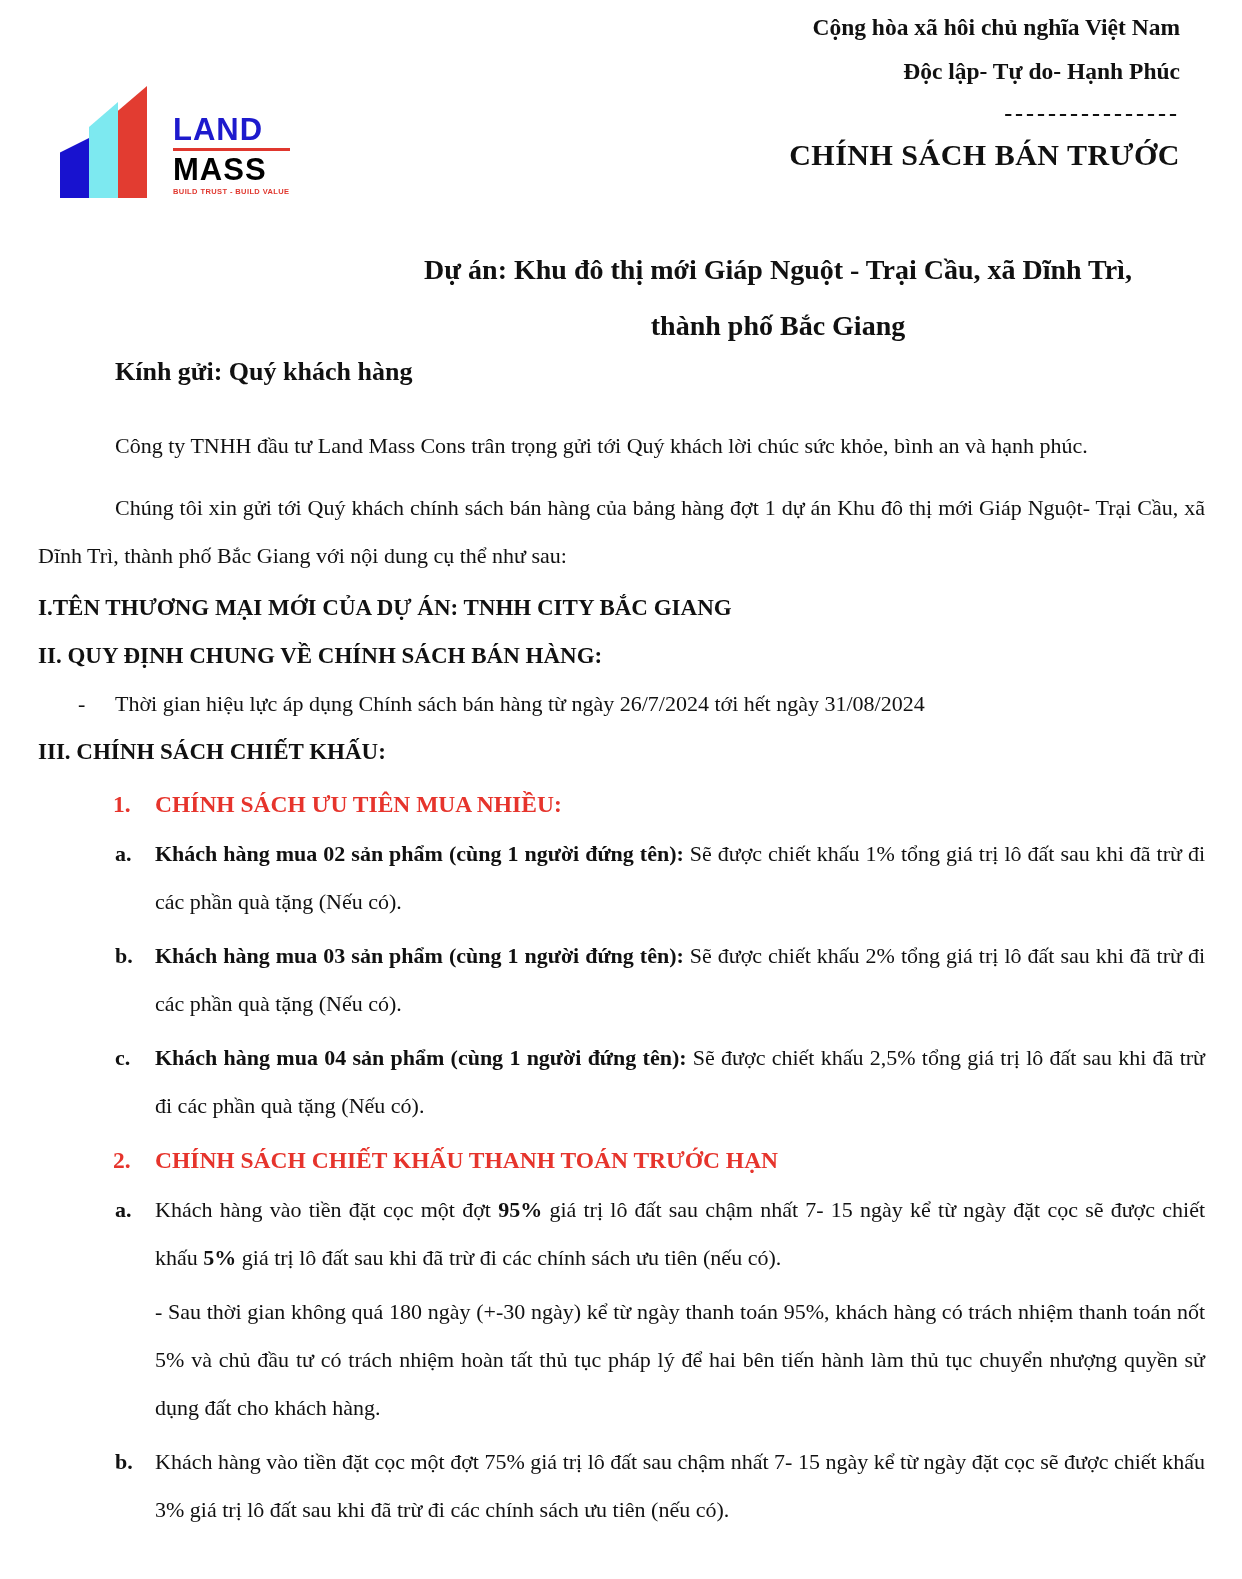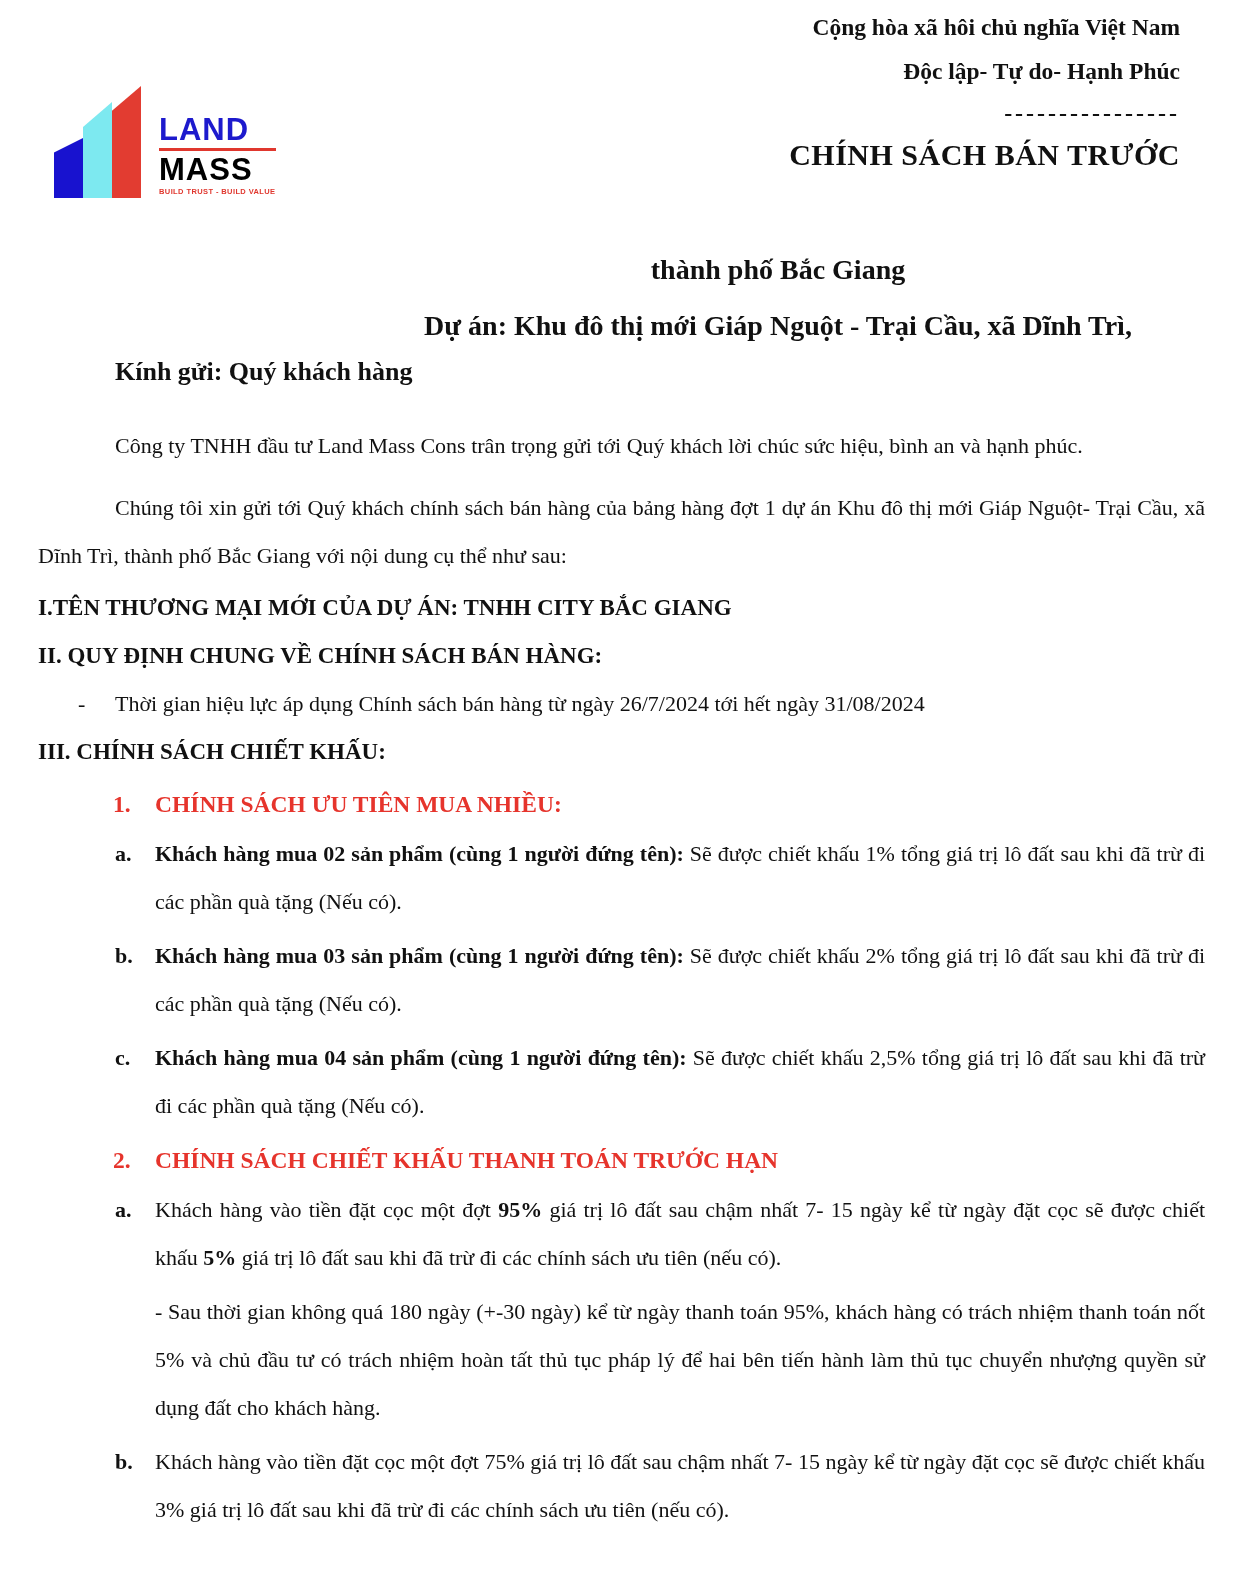--- a/index.html
+++ b/index.html
@@ -11,21 +11,21 @@
     overflow: hidden;
     background: #ffffff;
     color: #111111;
     font-family: "Liberation Serif", "DejaVu Serif", serif;
   }
   .content { padding: 0 37px 0 38px; }
 
   
   .top { position: relative; height: 230px; }
 
-  .logo { position: absolute; left: 16px; top: 86px; display: flex; align-items: flex-end; gap: 18px; }
+  .logo { position: absolute; left: 22px; top: 86px; display: flex; align-items: flex-end; gap: 26px; }
   .logo-bars { display: flex; align-items: flex-end; }
   .bar { width: 29px; }
   .bar-blue { height: 60px;  background: #1812cf; clip-path: polygon(0 24%, 100% 0, 100% 100%, 0 100%); }
   .bar-cyan { height: 96px;  background: #7de9f0; clip-path: polygon(0 26%, 100% 0, 100% 100%, 0 100%); }
   .bar-red  { height: 112px; background: #e23c31; clip-path: polygon(0 22%, 100% 0, 100% 100%, 0 100%); }
   .logo-words { font-family: "Liberation Sans", "DejaVu Sans", sans-serif; padding-bottom: 2px; }
   .logo-land { font-weight: bold; font-size: 31px; line-height: 31px; color: #1d1acd; letter-spacing: 1px; }
   .logo-rule { height: 3px; background: #e0372e; margin: 3px 0; }
   .logo-mass { font-weight: bold; font-size: 31px; line-height: 31px; color: #000000; letter-spacing: 1px; }
   .logo-tag  { font-weight: bold; font-size: 7.5px; line-height: 9px; color: #e0372e; text-align: center; margin-top: 2px; letter-spacing: 0.4px; }
@@ -84,27 +84,27 @@
 
       <div class="nat">
         <div class="nat-line">Cộng hòa xã hôi chủ nghĩa Việt Nam</div>
         <div class="nat-line nat-line2">Độc lập- Tự do- Hạnh Phúc</div>
         <div class="nat-divider">----------------</div>
         <div class="doc-title">CHÍNH SÁCH BÁN TRƯỚC</div>
       </div>
     </div>
 
     <div class="proj-title">
+      <div>Dự án: Khu đô thị mới Giáp Nguột - Trại Cầu, xã Dĩnh Trì,</div>
       <div>thành phố Bắc Giang</div>
-      <div>Dự án: Khu đô thị mới Giáp Nguột - Trại Cầu, xã Dĩnh Trì,</div>
     </div>
 
     <div class="greeting">Kính gửi: Quý khách hàng</div>
 
-    <p class="body-p p1">Công ty TNHH đầu tư Land Mass Cons trân trọng gửi tới Quý khách lời chúc sức hiệu, bình an và hạnh phúc.</p>
+    <p class="body-p p1">Công ty TNHH đầu tư Land Mass Cons trân trọng gửi tới Quý khách lời chúc sức khỏe, bình an và hạnh phúc.</p>
     <p class="body-p p2">Chúng tôi xin gửi tới Quý khách chính sách bán hàng của bảng hàng đợt 1 dự án Khu đô thị mới Giáp Nguột- Trại Cầu, xã Dĩnh Trì, thành phố Bắc Giang với nội dung cụ thể như sau:</p>
 
     <div class="sec sec-first">I.TÊN THƯƠNG MẠI MỚI CỦA DỰ ÁN: TNHH CITY BẮC GIANG</div>
     <div class="sec">II. QUY ĐỊNH CHUNG VỀ CHÍNH SÁCH BÁN HÀNG:</div>
 
     <div class="bullet-row">
       <span class="bullet-dash">-</span>
       <span>Thời gian hiệu lực áp dụng Chính sách bán hàng từ ngày 26/7/2024 tới hết ngày 31/08/2024</span>
     </div>
 

